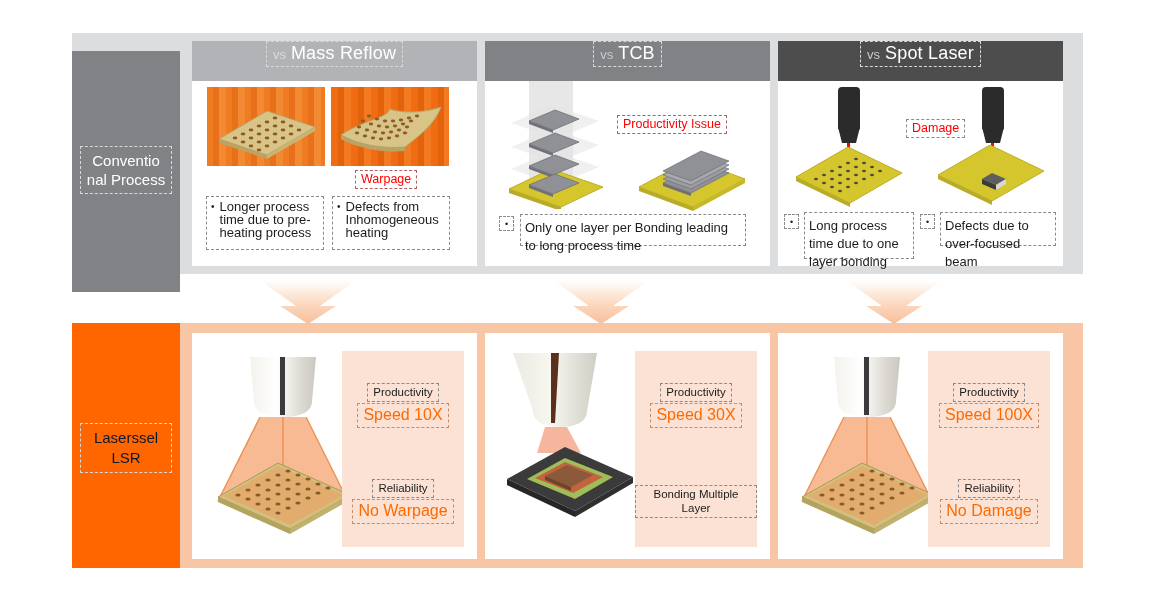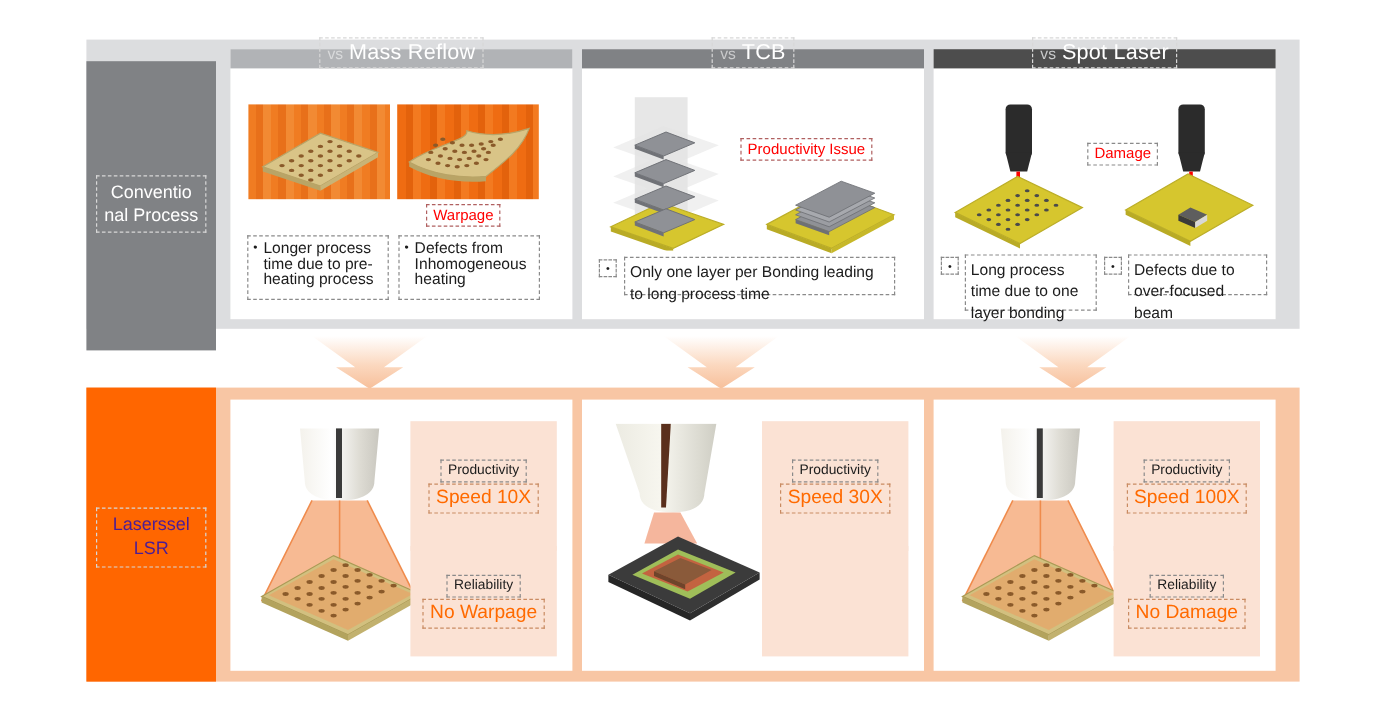--- a/index.html
+++ b/index.html
@@ -24,22 +24,22 @@
     position:absolute;left:8px;top:95px;width:92px;
     color:#ffffff;font-size:15px;line-height:19px;text-align:center;
     padding:4px 2px;
   }
 
   .top-panel{position:absolute;top:8px;background:#ffffff;}
   #panel-reflow{left:120px;width:285px;height:225px;}
   #panel-tcb{left:413px;width:285px;height:225px;}
   #panel-laser{left:706px;width:285px;height:225px;}
 
-  .panel-head{position:absolute;left:0;top:0;width:100%;height:16px;
-    display:flex;align-items:flex-end;justify-content:center;}
+  .panel-head{position:absolute;left:0;top:0;width:100%;height:40px;
+    display:flex;align-items:flex-start;justify-content:center;}
   #head-reflow{background:#b1b3b6;}
   #head-tcb{background:#808285;}
   #head-laser{background:#4d4d4d;}
   .head-inner{display:inline-flex;align-items:baseline;gap:5px;padding:1px 6px 2px;}
   .vs{font-size:13px;color:#d9dadb;}
   #head-tcb .vs,#head-laser .vs{color:#c9cacb;}
   .head-title{font-size:18px;color:#ffffff;letter-spacing:.2px;}
 
   .panel-body{position:absolute;left:0;top:32px;width:100%;height:145px;}
 
@@ -61,21 +61,21 @@
     align-items:center;justify-content:center;font-size:9px;color:#1c1c1c;}
 
   .red-tag{position:absolute;color:#ff0000;font-size:12.5px;padding:1px 5px 2px;white-space:nowrap;}
 
   
   .arrow{position:absolute;width:100px;height:44px;}
 
   
   #bottom-section{position:absolute;left:72px;top:323px;width:1011px;height:245px;background:#f8c6a4;}
   #lsr-sidebar{position:absolute;left:0;top:0;width:108px;height:245px;background:#ff6600;}
-  #lsr-label{position:absolute;left:8px;top:100px;width:92px;color:#4c1d95;
+  #lsr-label{position:absolute;left:8px;top:100px;width:92px;color:#0f172a;
     font-size:15px;line-height:20px;text-align:center;padding:4px 2px;}
 
   .bot-panel{position:absolute;top:10px;height:226px;background:#ffffff;}
   #bot-1{left:120px;width:285px;}
   #bot-2{left:413px;width:285px;}
   #bot-3{left:706px;width:285px;}
 
   .metric-card{position:absolute;right:13px;width:122px;background:#fbe2d4;
      display:flex;flex-direction:column;align-items:center;justify-content:center;}
   .metric-top{position:absolute;right:13px;top:18px;height:108px;}
@@ -453,20 +453,21 @@
           <polygon points="52,123 74,112 100,122 78,134" fill="#8a5a3a"></polygon>
           <polygon points="52,123 52,127 78,138 78,134" fill="#6e442b"></polygon>
         </svg>
       </div>
 
       <div class="metric-card metric-top">
         <div class="m-label dash">Productivity</div>
         <div class="m-value dash-o">Speed 30X</div>
       </div>
       <div class="metric-card metric-bot">
+        <div class="m-label dash">Bonding Multiple Layer</div>
       </div>
     </div>
 
     <div id="bot-3" class="bot-panel">
       <div class="img-box" style="left:10px;top:22px;width:160px;height:180px;">
         <svg width="160" height="180" viewBox="0 0 160 180">
           <defs>
             <linearGradient id="head3" x1="0" y1="0" x2="1" y2="0">
               <stop offset="0%" stop-color="#f4f2ec"></stop>
               <stop offset="40%" stop-color="#ffffff"></stop>

